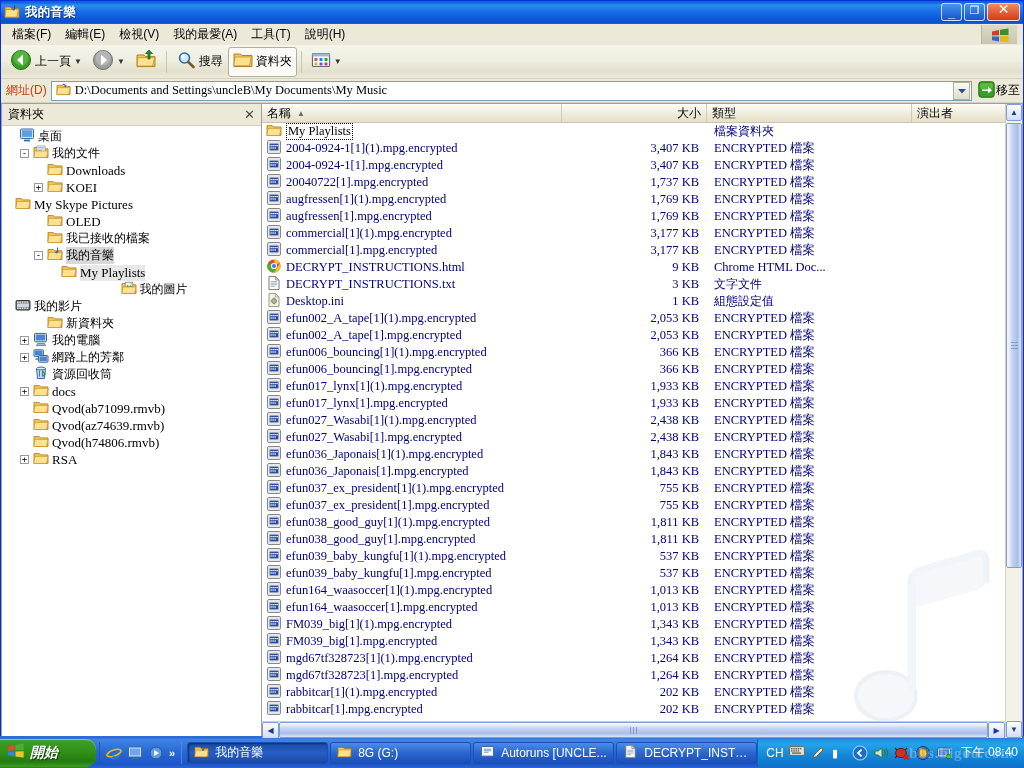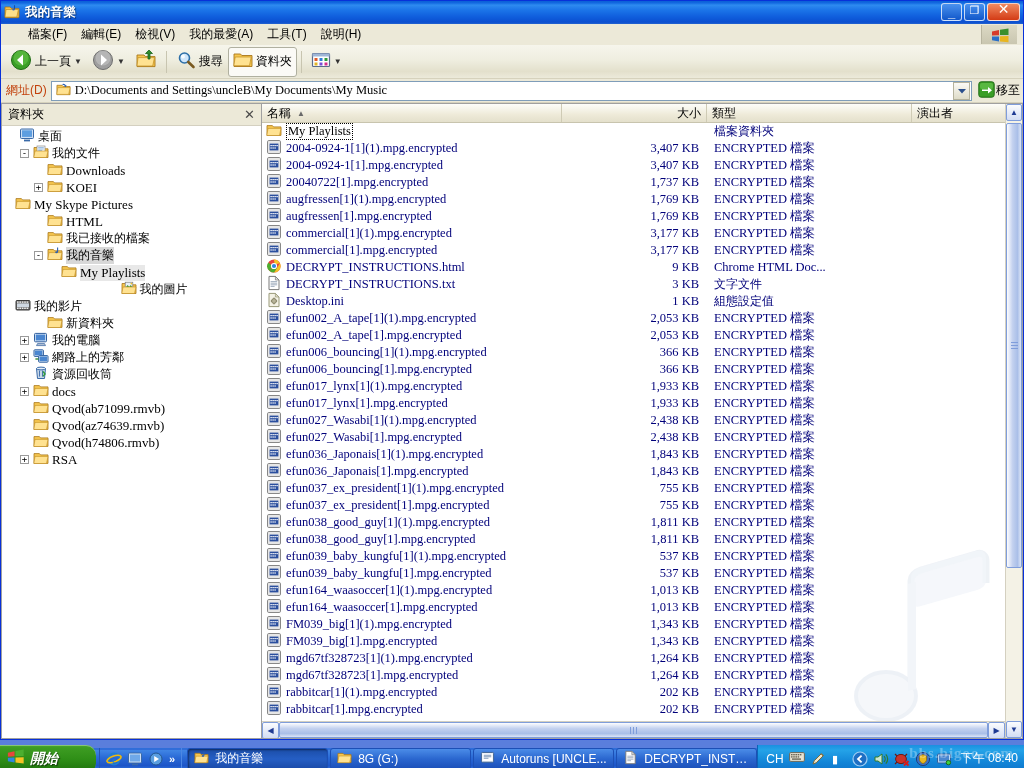--- a/index.html
+++ b/index.html
@@ -50,21 +50,21 @@
   .tb-btn .glyph { color: #fff; font-size: 11px; line-height: 1; font-weight: bold; }
   .tb-btn.min .glyph { font-size: 13px; margin-bottom: -2px; }
   .tb-btn.close .glyph { font-size: 14px; margin-bottom: 1px; }
   .tb-btn.max .glyph { font-size: 11px; margin-bottom: 1px; }
 
   
   #menubar {
     height: 20px; flex: 0 0 21px;
     background: #ece9d8;
     display: flex; align-items: center;
-    padding-left: 20px;
+    padding-left: 4px;
     border-bottom: 1px solid #ece9d8;
     position: relative;
   }
   .menu-item {
     padding: 2px 7px; font-size: 12px; color: #000;
     cursor: default; white-space: nowrap;
   }
   #menu-logo {
     position: absolute; right: 6px; top: 1px;
     width: 36px; height: 19px;
@@ -221,21 +221,21 @@
     position: absolute; top: 0; bottom: 0; left: 0; right: 0;
     background: linear-gradient(to bottom,#fdfdff,#c3d1ef 40%,#aabfe8 75%,#dde6f8);
     border: 1px solid #7f9ddb; border-radius: 2px;
     display:flex; align-items:center; justify-content:center;
   }
   .grip-h { width: 7px; height: 7px; display:flex; justify-content:space-between;}
   .grip-h i { display:block; width:1px; background:#7f9ddb; }
 
   
   #taskbar {
-    position: absolute; left: 0; bottom: 0; width: 1024px; height: 20px;
+    position: absolute; left: 0; bottom: 0; width: 1024px; height: 32px;
     background: linear-gradient(to bottom,#2b62d3 0%, #3f84e4 8%, #2a6ad6 45%, #1d55c8 88%, #2a67d4 100%);
     border-top: 1px solid #2f6ed9;
     display: flex; align-items: center;
   }
   #start {
     height: 28px; width: 96px; flex: 0 0 96px;
     background: linear-gradient(to bottom,#4aa830 0%, #3d9c22 10%, #2f8f17 50%, #247c10 80%, #3f9b26 100%);
     border-radius: 0 10px 10px 0;
     display: flex; align-items: center; padding-left: 6px;
     box-shadow: inset 0 1px 0 rgba(255,255,255,.35);
@@ -477,21 +477,21 @@
                 <path d="M2 6.4h13l-1.5 7.1H.8z" fill="#ffe291" stroke="#bf8c20" stroke-width=".6"></path>
               </svg></span>
             <span class="tlabel">My Skype Pictures</span>
           </div>
           <div class="tnode" style="padding-left: 32px;">
             <span class="exp blank"></span>
             <span class="ico"><svg width="16" height="16" viewBox="0 0 16 16">
                 <path d="M1 3.6h5.4l1.2 1.3H15v8.5H1z" fill="#f6c64f" stroke="#a8761b" stroke-width=".8"></path>
                 <path d="M2 6.4h13l-1.5 7.1H.8z" fill="#ffe291" stroke="#bf8c20" stroke-width=".6"></path>
               </svg></span>
-            <span class="tlabel">HTML</span>
+            <span class="tlabel">OLED</span>
           </div>
           <div class="tnode" style="padding-left: 32px;">
             <span class="exp blank"></span>
             <span class="ico"><svg width="16" height="16" viewBox="0 0 16 16">
                 <path d="M1 3.6h5.4l1.2 1.3H15v8.5H1z" fill="#f6c64f" stroke="#a8761b" stroke-width=".8"></path>
                 <path d="M2 6.4h13l-1.5 7.1H.8z" fill="#ffe291" stroke="#bf8c20" stroke-width=".6"></path>
               </svg></span>
             <span class="tlabel cjk">我已接收的檔案</span>
           </div>
           <div class="tnode sel" style="padding-left: 32px;">

